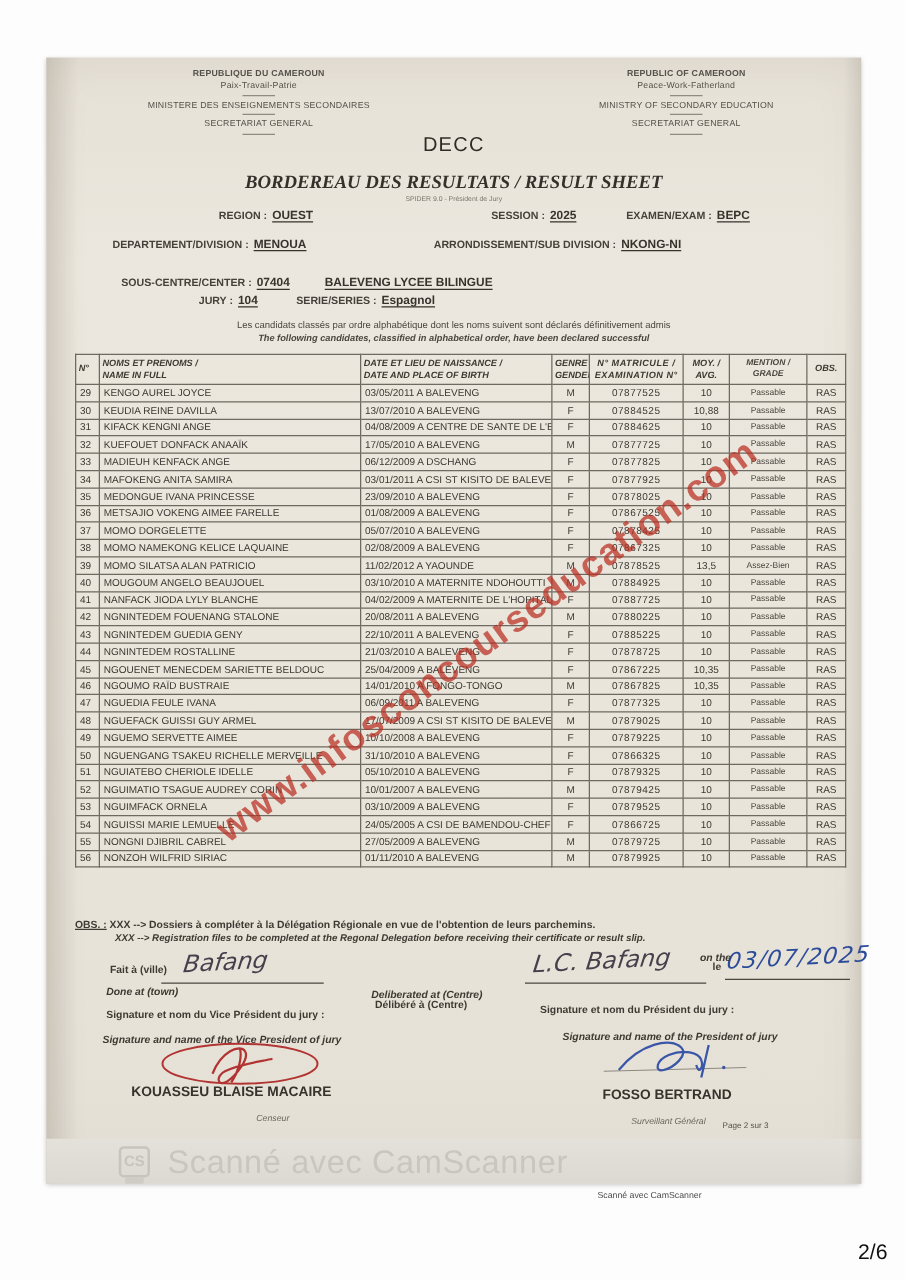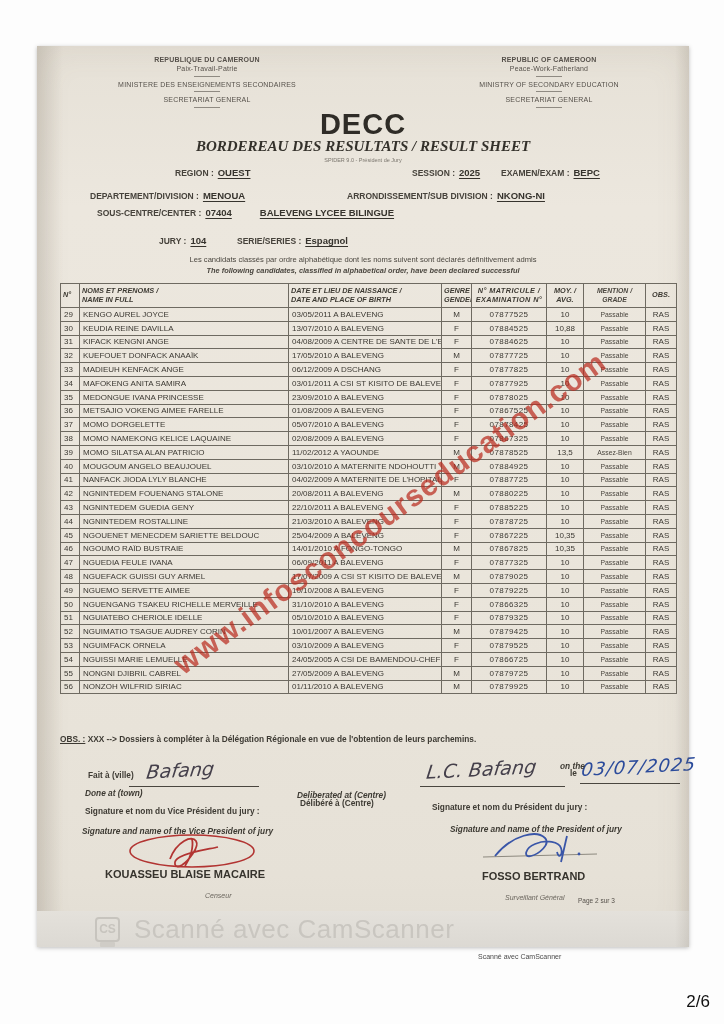--- a/index.html
+++ b/index.html
@@ -19,21 +19,21 @@
   }
   .paper::after { 
     content:""; position:absolute; right:0; top:0; width:14px; height:100%;
     background: linear-gradient(270deg, rgba(110,100,85,0.14), rgba(110,100,85,0));
   }
 
   
   .ministry { position:absolute; text-align:center; font-size:7px; line-height:1.35; color:#55504a; letter-spacing:0.2px; }
   .ministry .l1 { font-weight:bold; }
   .sep { width:26px; border-top:1px solid #8f8a82; margin:2px auto 3px auto; }
-  .org-title { position:absolute; width:100%; text-align:center; top:62px; font-size:29px; font-weight:bold; letter-spacing:1px; color:#2f2c27; }
+  .org-title { position:absolute; width:100%; text-align:center; top:62px; font-size:16px; font-weight:normal; letter-spacing:1px; color:#2f2c27; }
   .doc-title { position:absolute; width:100%; text-align:center; top:92px; font-family:"Liberation Serif", serif; font-style:italic; font-weight:bold; font-size:15px; color:#34312b; }
   .doc-subtitle { position:absolute; width:100%; text-align:center; top:111px; font-size:5.5px; color:#7a756d; }
 
   
   .fgroup { position:absolute; font-size:8.5px; font-weight:600; color:#46423b; white-space:nowrap; }
   .fgroup .val { font-weight:bold; font-size:9.5px; color:#36332d; text-decoration:underline; text-underline-offset:2px; margin-left:4px; }
   .note-fr { position:absolute; top:209px; width:100%; text-align:center; font-size:7.6px; color:#4a463f; }
   .note-en { position:absolute; top:220px; width:100%; text-align:center; font-size:7.4px; font-style:italic; font-weight:bold; color:#4a463f; }
 
   
@@ -110,33 +110,33 @@
       <div class="sep"></div>
     </div>
 
     <div class="org-title">DECC</div>
     <div class="doc-title">BORDEREAU DES RESULTATS / RESULT SHEET</div>
     <div class="doc-subtitle">SPIDER 9.0 -  Président de Jury</div>
 
     <div class="fgroup" style="left:138px; top:121px;">
       <span>REGION :</span><span class="val">OUEST</span>
     </div>
-    <div class="fgroup" style="left:356px; top:121px;margin-left:19px;">
+    <div class="fgroup" style="left:356px; top:121px;">
       <span>SESSION :</span><span class="val">2025</span>
     </div>
     <div class="fgroup" style="left:464px; top:121px;">
       <span>EXAMEN/EXAM :</span><span class="val">BEPC</span>
     </div>
     <div class="fgroup" style="left:53px; top:144px;">
       <span>DEPARTEMENT/DIVISION :</span><span class="val">MENOUA</span>
     </div>
     <div class="fgroup" style="left:310px; top:144px;">
       <span>ARRONDISSEMENT/SUB DIVISION :</span><span class="val">NKONG-NI</span>
     </div>
-    <div class="fgroup" style="left:60px; top:161px;text-align:right;">
+    <div class="fgroup" style="left:60px; top:175px;text-align:right;">
       <span>SOUS-CENTRE/CENTER :</span><span class="val">07404</span><span class="val" style="margin-left:28px;">BALEVENG LYCEE BILINGUE</span>
     </div>
     <div class="fgroup" style="left:122px; top:189px;">
       <span>JURY :</span><span class="val">104</span>
     </div>
     <div class="fgroup" style="left:200px; top:189px;">
       <span>SERIE/SERIES :</span><span class="val">Espagnol</span>
     </div>
     <div class="note-fr">Les candidats classés par ordre alphabétique dont les noms suivent sont déclarés définitivement admis</div>
     <div class="note-en">The following candidates, classified in alphabetical order, have been declared successful</div>
@@ -436,20 +436,21 @@
             <td class="c7">RAS</td>
           </tr>
         </tbody>
     </table>
 
     <div class="diag-watermark">www.infosconcourseducation.com</div>
 
     <div class="obs-note">
       <span class="lbl">OBS. :</span>
       <span class="fr">XXX --&gt; Dossiers à compléter à la Délégation Régionale en vue de l'obtention de leurs parchemins.</span>
+      <span class="en">XXX --&gt; Registration files to be completed at the Regonal Delegation before receiving their certificate or result slip.</span>
     </div>
 
     <div class="solabel" style="left:51px; top:724px;">Fait à (ville)</div>
     <div class="solabel it" style="left:48px; top:742px;">Done at (town)</div>
     <div class="handwrite" style="left:110px; top:713px; font-size:19px;">Bafang</div>
     <div class="fill-line" style="left:92px; top:740px; width:130px;"></div>
 
     <div class="solabel" style="left:263px; top:728px;margin-top:24px;">Délibéré à (Centre)</div>
     <div class="solabel it" style="left:260px; top:744px;">Deliberated at (Centre)</div>
     <div class="handwrite" style="left:390px; top:712px; font-size:19px;">L.C. Bafang</div>

